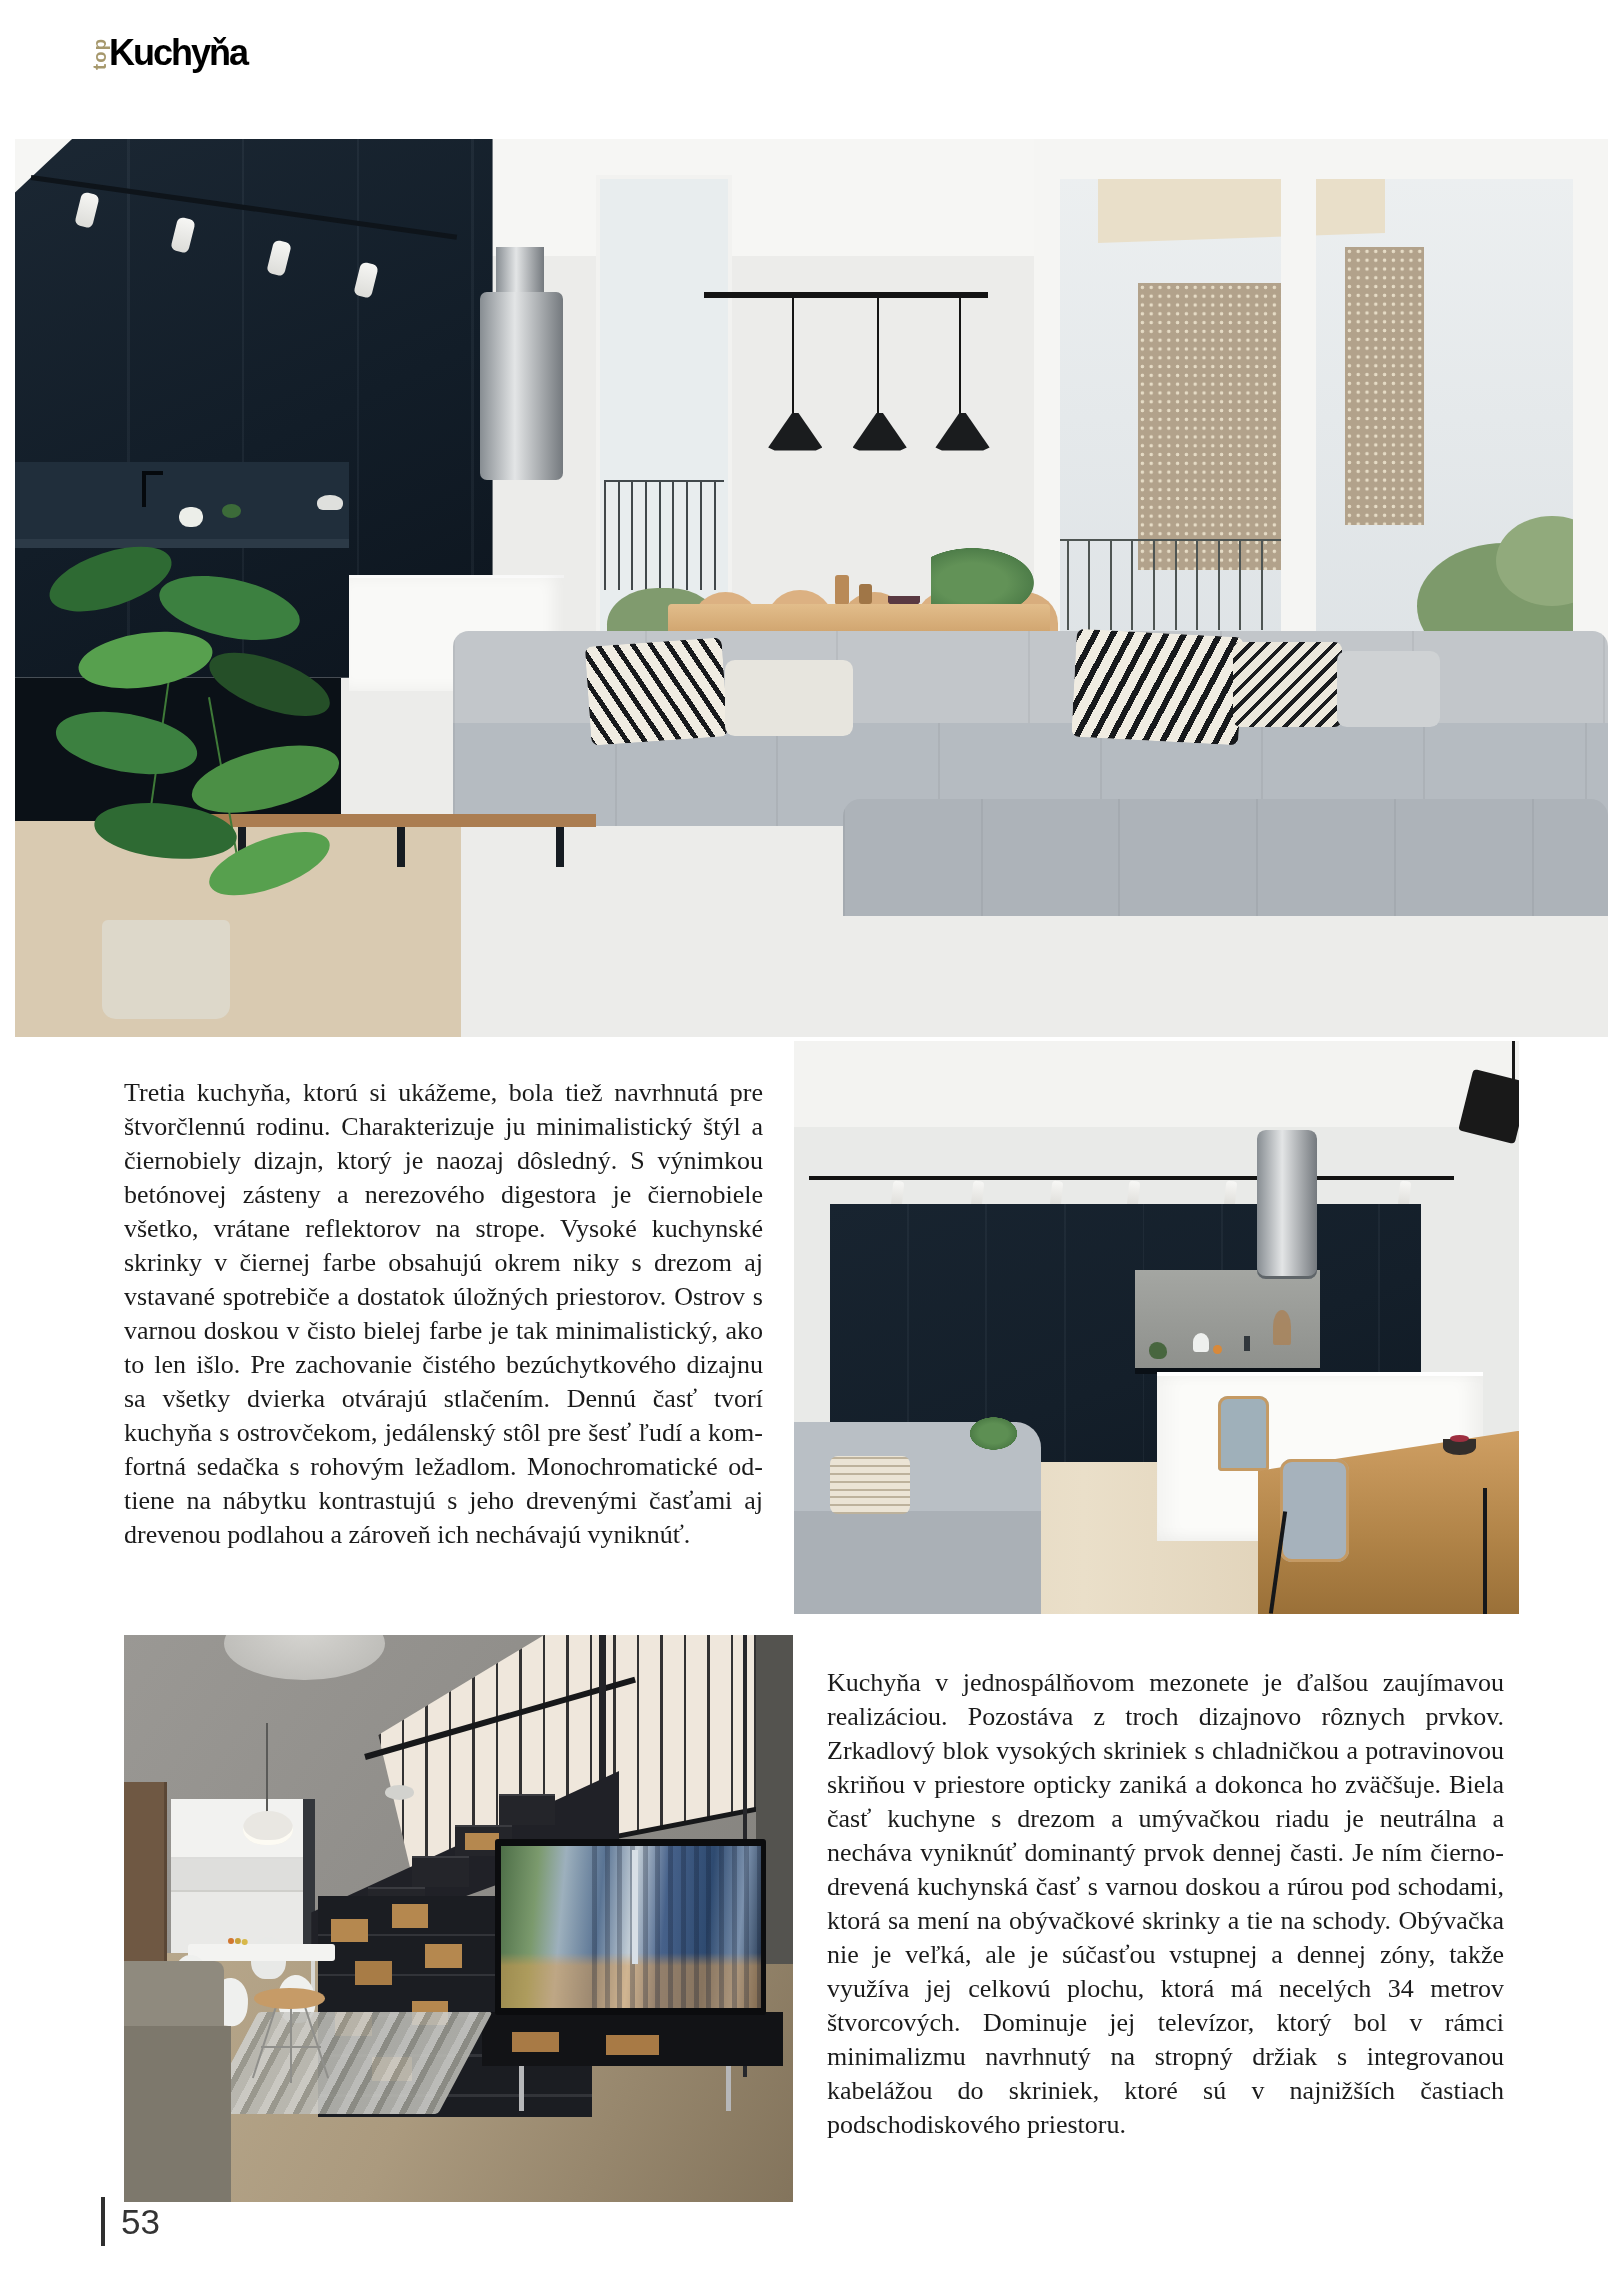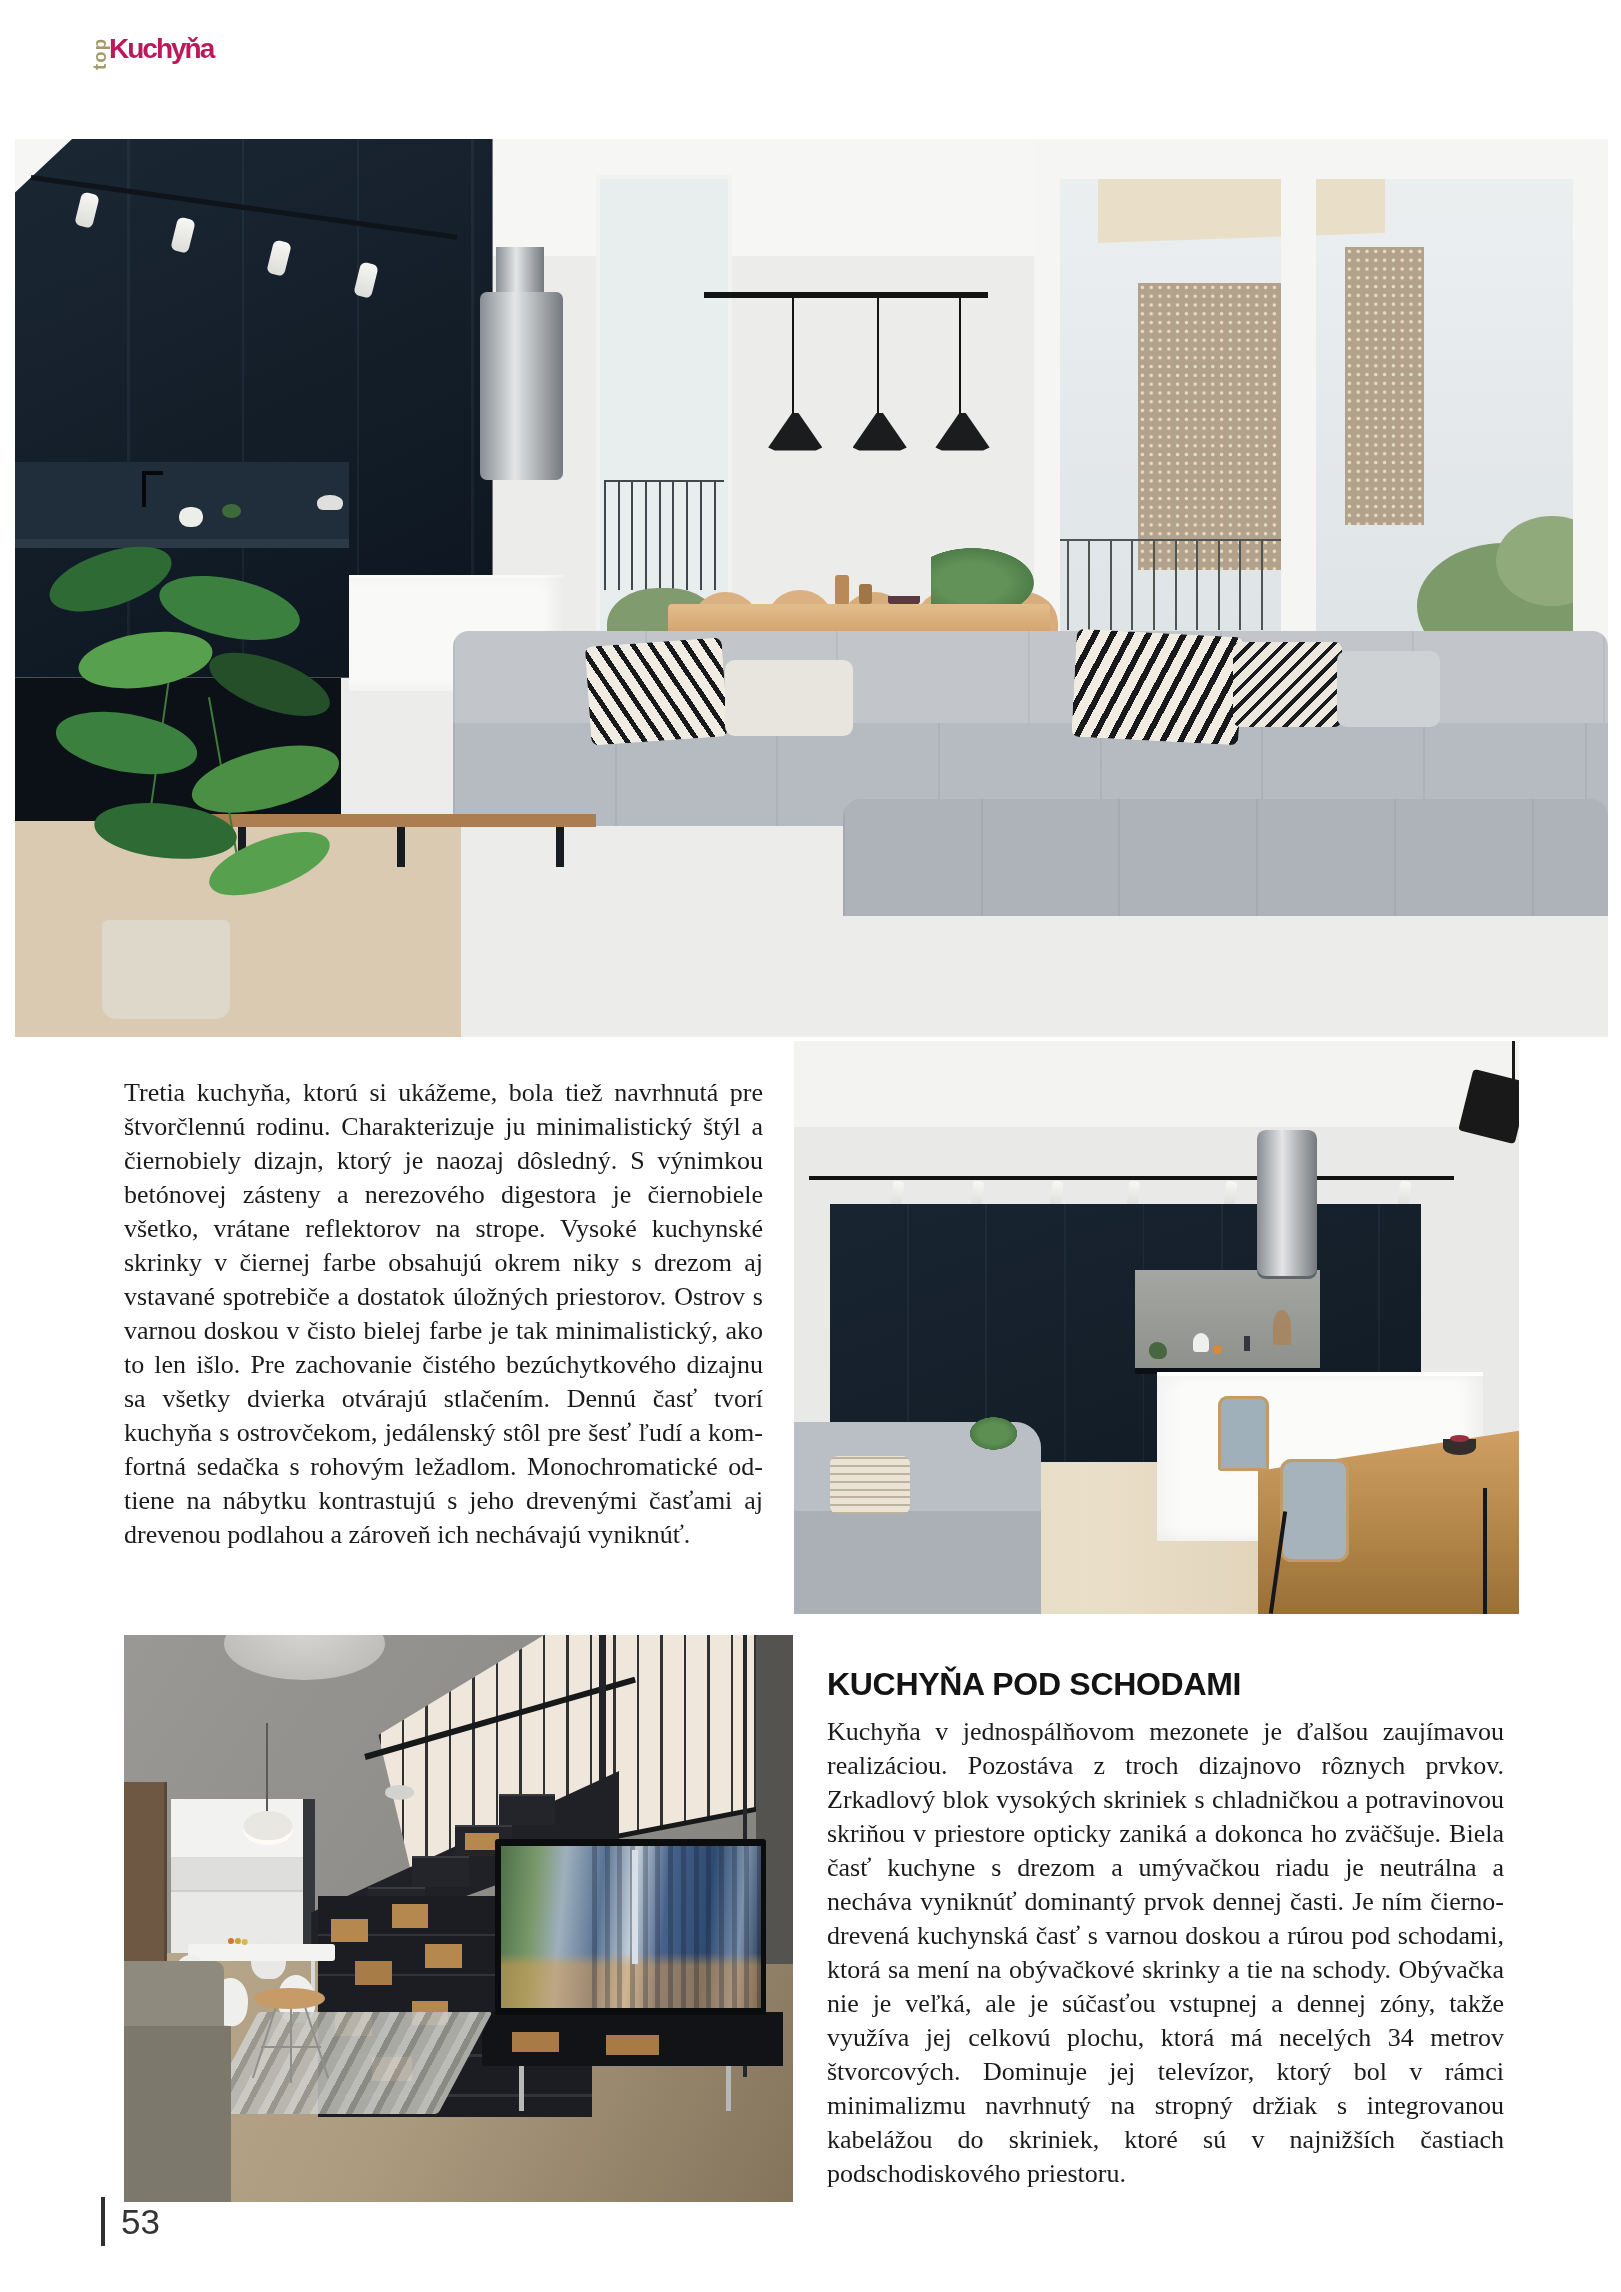--- a/index.html
+++ b/index.html
@@ -2,22 +2,22 @@
 <html lang="sk"><head>
 <meta charset="utf-8">
 <style>
   html,body{margin:0;padding:0;background:#ffffff;}
   body{width:1621px;height:2293px;position:relative;font-family:"Liberation Sans",sans-serif;}
   .p{position:absolute;display:block;}
   .photo{position:absolute;overflow:hidden;}
   .logo-wrap{position:absolute;left:62px;top:33px;width:255px;height:55px;}
   .logo-top{position:absolute;left:29px;top:4.9px;writing-mode:vertical-rl;transform:rotate(180deg);
     font-weight:700;font-size:18.6px;letter-spacing:1px;color:#a6986c;line-height:1;}
-  .logo-title{position:absolute;left:47px;top:2px;font-weight:800;font-size:28px;line-height:1;
-    letter-spacing:-2px;color:#be185d;}
+  .logo-title{position:absolute;left:47px;top:2px;font-weight:800;font-size:36px;line-height:1;
+    letter-spacing:-2px;color:#000000;}
   .col{position:absolute;overflow:hidden;}
   .col h2{margin:0 0 12.7px 0;font:700 32px/1.15 "Liberation Sans",sans-serif;letter-spacing:-0.3px;color:#141414;}
   .col p{margin:0;font-family:"Liberation Serif",serif;font-size:26px;line-height:34px;
     text-align:justify;color:#1b1b1b;hyphens:manual;}
   .footer-rule{position:absolute;left:101px;top:2197px;width:3.9px;height:49px;background:#2f2f2f;}
   .footer-num{position:absolute;left:121px;top:2199px;font:400 35px/1.3 "Liberation Sans",sans-serif;color:#333;}
   
   .maze1{background-color:#f0ece2;background-image:repeating-linear-gradient(60deg,#17191c 0 4.9px,transparent 4.9px 14.7px);}
   .maze2{background-color:#f0ece2;background-image:repeating-linear-gradient(115deg,#17191c 0 5.9px,transparent 5.9px 15.7px);}
   .maze3{background-color:#ece8dd;background-image:repeating-linear-gradient(135deg,#1a1c1f 0 3.9px,transparent 3.9px 11.8px);}
@@ -223,21 +223,20 @@
   <i class="p" style="left:21%;top:64.5%;width:0.35%;height:14%;background:#8f8f8b;transform:rotate(18deg);"></i>
   <i class="p" style="left:28.5%;top:64.5%;width:0.35%;height:14%;background:#8f8f8b;transform:rotate(-18deg);"></i>
   <i class="p" style="left:24.8%;top:65%;width:0.35%;height:14%;background:#8f8f8b;"></i>
   <i class="p" style="left:20.5%;top:72.5%;width:9%;height:0.4%;background:#8f8f8b;"></i>
   <i class="p" style="left:19.5%;top:62.3%;width:10.5%;height:3.6%;background:#c69b67;border-radius:50%;"></i>
   <i class="p" style="left:0;top:57.5%;width:15%;height:14%;background:#8f8a7e;border-radius:0 9.8px 0 0;"></i>
   <i class="p" style="left:0;top:69%;width:16%;height:31%;background:#7d786c;"></i>
 </figure>
 
 <section class="col" style="left:827px;top:1666px;width:677px;height:534px;">
-  <h2>KUCHYŇA POD SCHODAMI</h2>
   <p>Kuchyňa v jednospálňovom mezonete je ďalšou zaujíma­vou realizáciou. Pozostáva z troch dizajnovo rôznych prvkov. Zrkadlový blok vysokých skriniek s chladničkou a potravino­vou skriňou v priestore opticky zaniká a dokonca ho zväčšuje. Biela časť kuchyne s drezom a umývačkou riadu je neutrálna a necháva vyniknúť dominantý prvok dennej časti. Je ním čierno-drevená kuchynská časť s varnou doskou a rúrou pod schodami, ktorá sa mení na obývačkové skrinky a tie na scho­dy. Obývačka nie je veľká, ale je súčasťou vstupnej a dennej zóny, takže využíva jej celkovú plochu, ktorá má necelých 34 metrov štvorcových. Dominuje jej televízor, ktorý bol v rámci minimalizmu navrhnutý na stropný držiak s integro­vanou kabelážou do skriniek, ktoré sú v najnižších častiach podschodiskového priestoru.</p>
 </section>
 
 <footer>
   <span class="footer-rule"></span>
   <span class="footer-num">53</span>
 </footer>
 
 
 </body></html>

